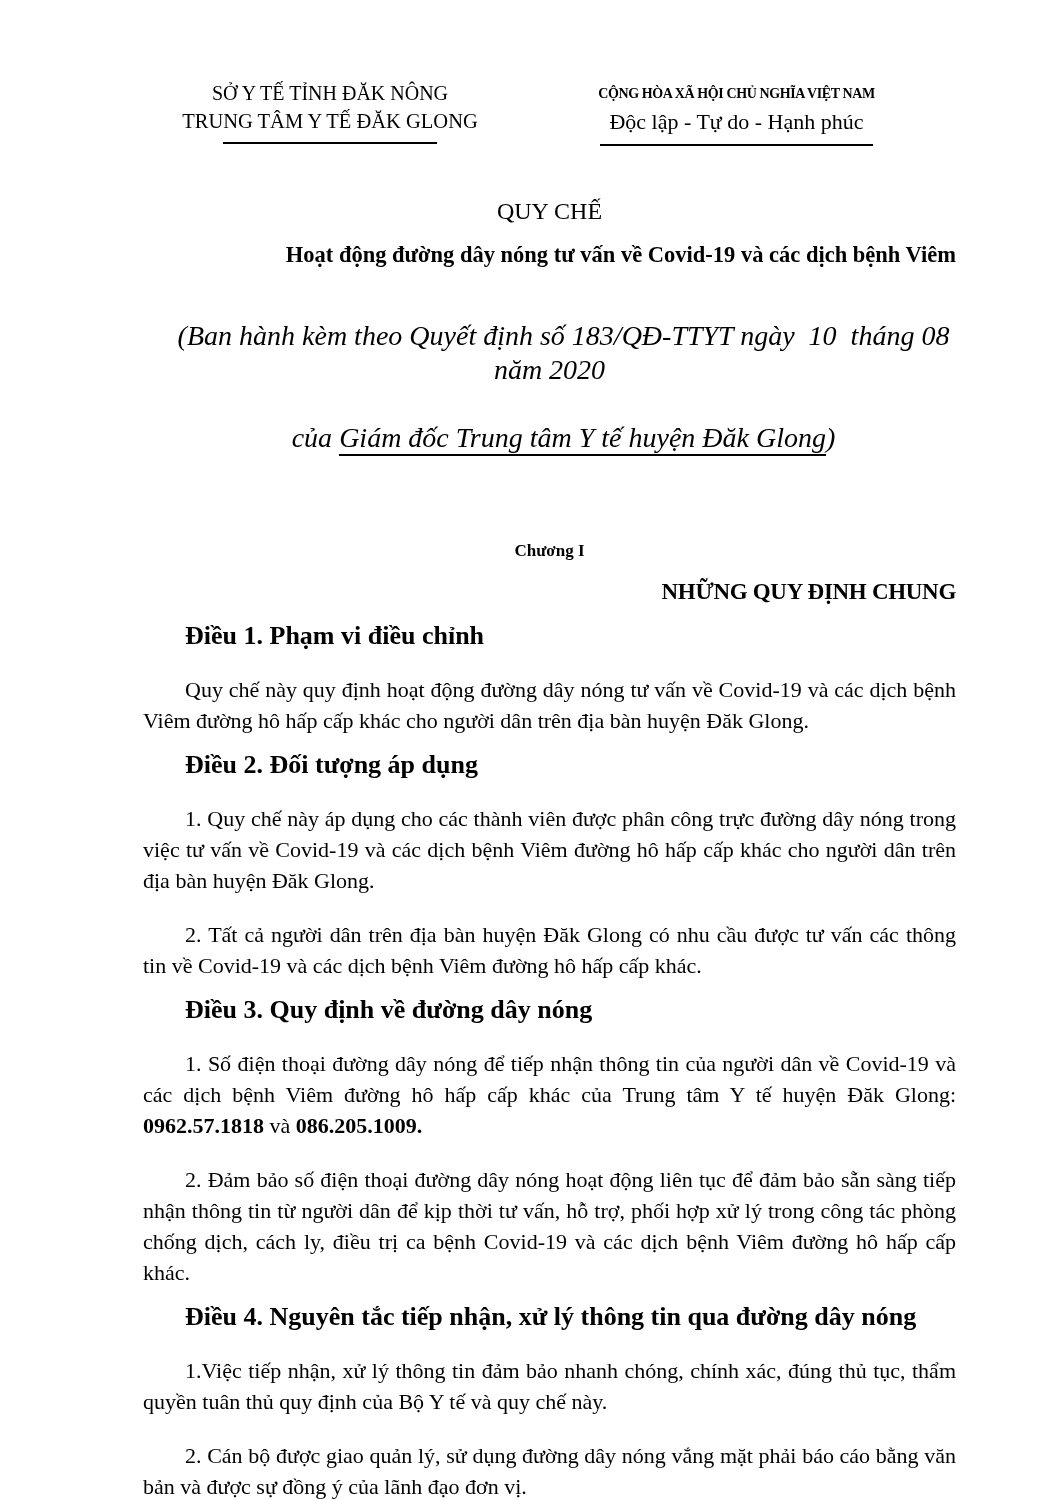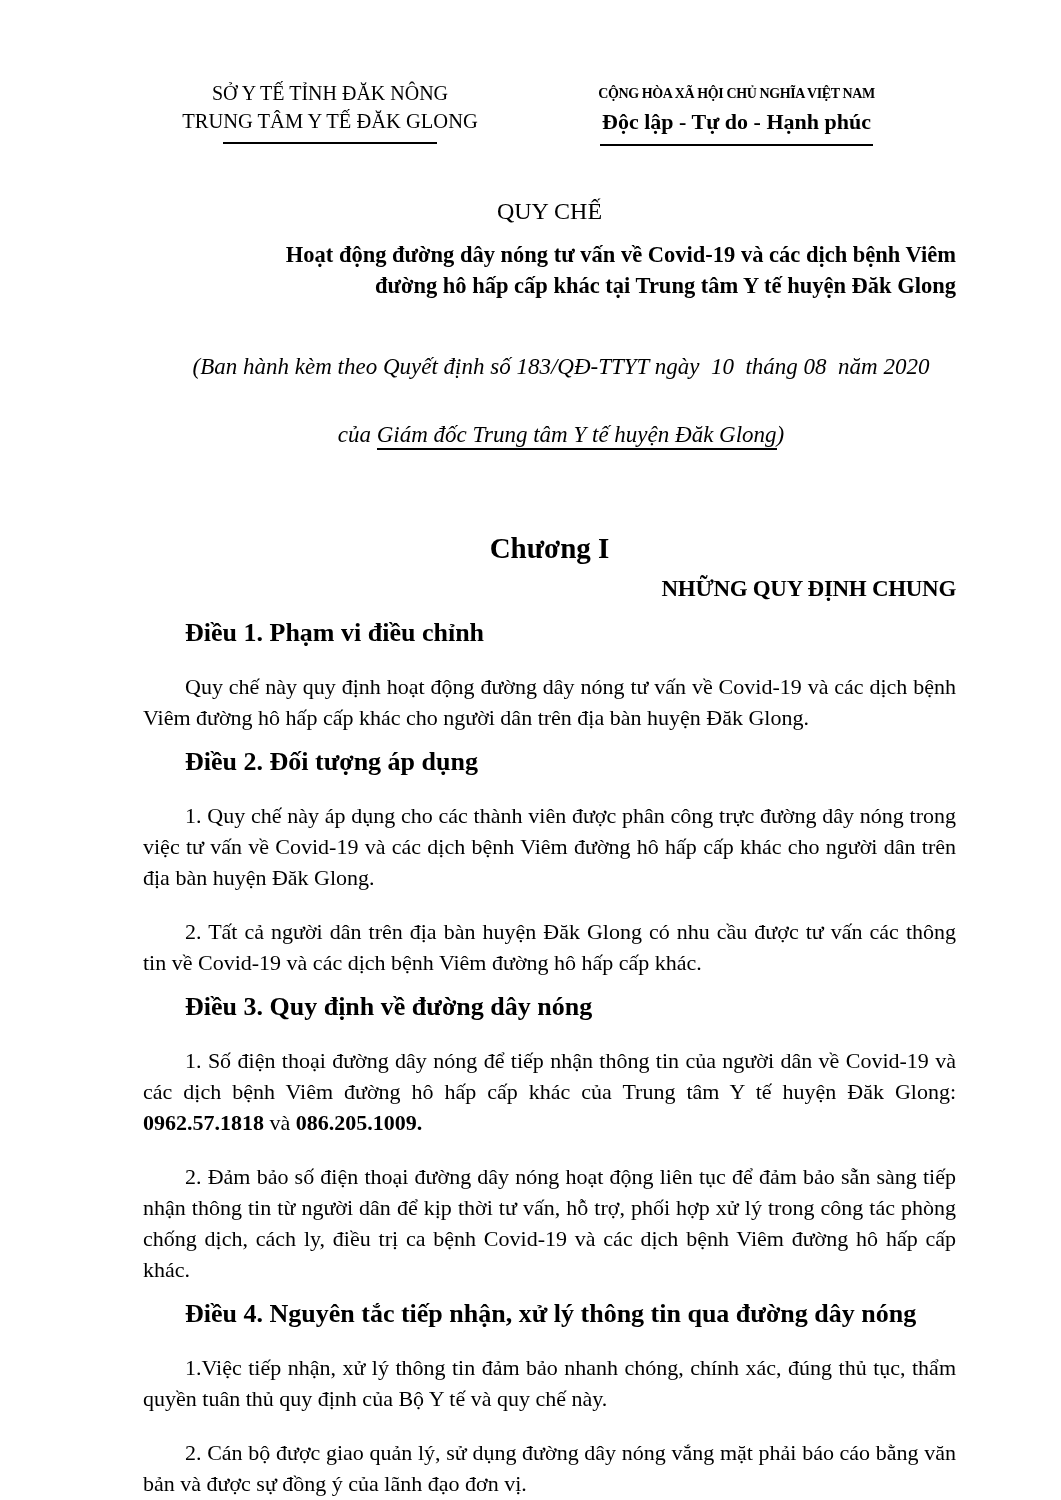--- a/index.html
+++ b/index.html
@@ -16,21 +16,21 @@
     overflow: hidden;
   }
   
   .doc-header { display: flex; align-items: flex-start; }
   .header-col { text-align: center; }
   .header-left  { width: 374px; flex: 0 0 auto; }
   .header-right { flex: 1 1 auto; }
   .hl1 { font-size: 20px; line-height: 27px; white-space: nowrap; }
   .hl2 { font-size: 20.5px; line-height: 28px; font-weight: normal; white-space: nowrap; }
   .hr1 { font-size: 14px; line-height: 27px; font-weight: bold; white-space: nowrap; letter-spacing: -0.4px; }
-  .hr2 { font-size: 22px; line-height: 30px; font-weight: bold; white-space: nowrap; }
+  .hr2 { font-size: 22px; line-height: 30px; font-weight: normal; white-space: nowrap; }
   .header-rule { border: 0; border-top: 2px solid #000; margin: 7px auto 0; }
   .rule-left  { width: 214px; }
   .rule-right { width: 273px; }
   
   .doc-type {
     margin-top: 50px;
     text-align: center;
     font-size: 24px;
     font-weight: normal;
     line-height: 30px;
@@ -39,32 +39,32 @@
     margin-top: 13px;
     text-align: right;
     font-size: 22.5px;
     font-weight: bold;
     line-height: 31px;
   }
   .doc-issuance {
     margin-top: 15px;
     text-align: center;
     font-style: italic;
-    font-size: 23px;
+    font-size: 28px;
     line-height: 34px;
     white-space: pre-wrap;
   }
   .issuance-underline {
     border-bottom: 2px solid #000;
     padding-bottom: 1px;
   }
   
   .chapter-label {
     text-align: center;
-    font-size: 29px;
+    font-size: 17px;
     font-weight: bold;
     line-height: 30px;
     margin-top: 47px;
   }
   .chapter-heading {
     text-align: right;
     font-size: 23px;
     font-weight: bold;
     line-height: 30px;
     margin-top: 11px;
@@ -101,21 +101,20 @@
       <div class="hr1">CỘNG HÒA XÃ HỘI CHỦ NGHĨA VIỆT NAM</div>
       <div class="hr2">Độc lập - Tự do - Hạnh phúc</div>
       <div class="header-rule rule-right"></div>
     </div>
   </div>
 
   <div class="doc-type">QUY CHẾ</div>
 
   <div class="doc-subtitle">
     <span>Hoạt động đường dây nóng tư vấn về Covid-19 và các dịch bệnh Viêm</span><br>
-    <span>đường hô hấp cấp khác tại Trung tâm Y tế huyện Đăk Glong</span>
   </div>
 
   <div class="doc-issuance">
     <span>(Ban hành kèm theo Quyết định số 183/QĐ-TTYT ngày  10  tháng 08  năm 2020</span><br>
     <span>của </span><span class="issuance-underline">Giám đốc Trung tâm Y tế huyện Đăk Glong</span><span>)</span>
   </div>
 
   <div class="chapter-label">Chương I</div>
   <div class="chapter-heading">NHỮNG QUY ĐỊNH CHUNG</div>
 

